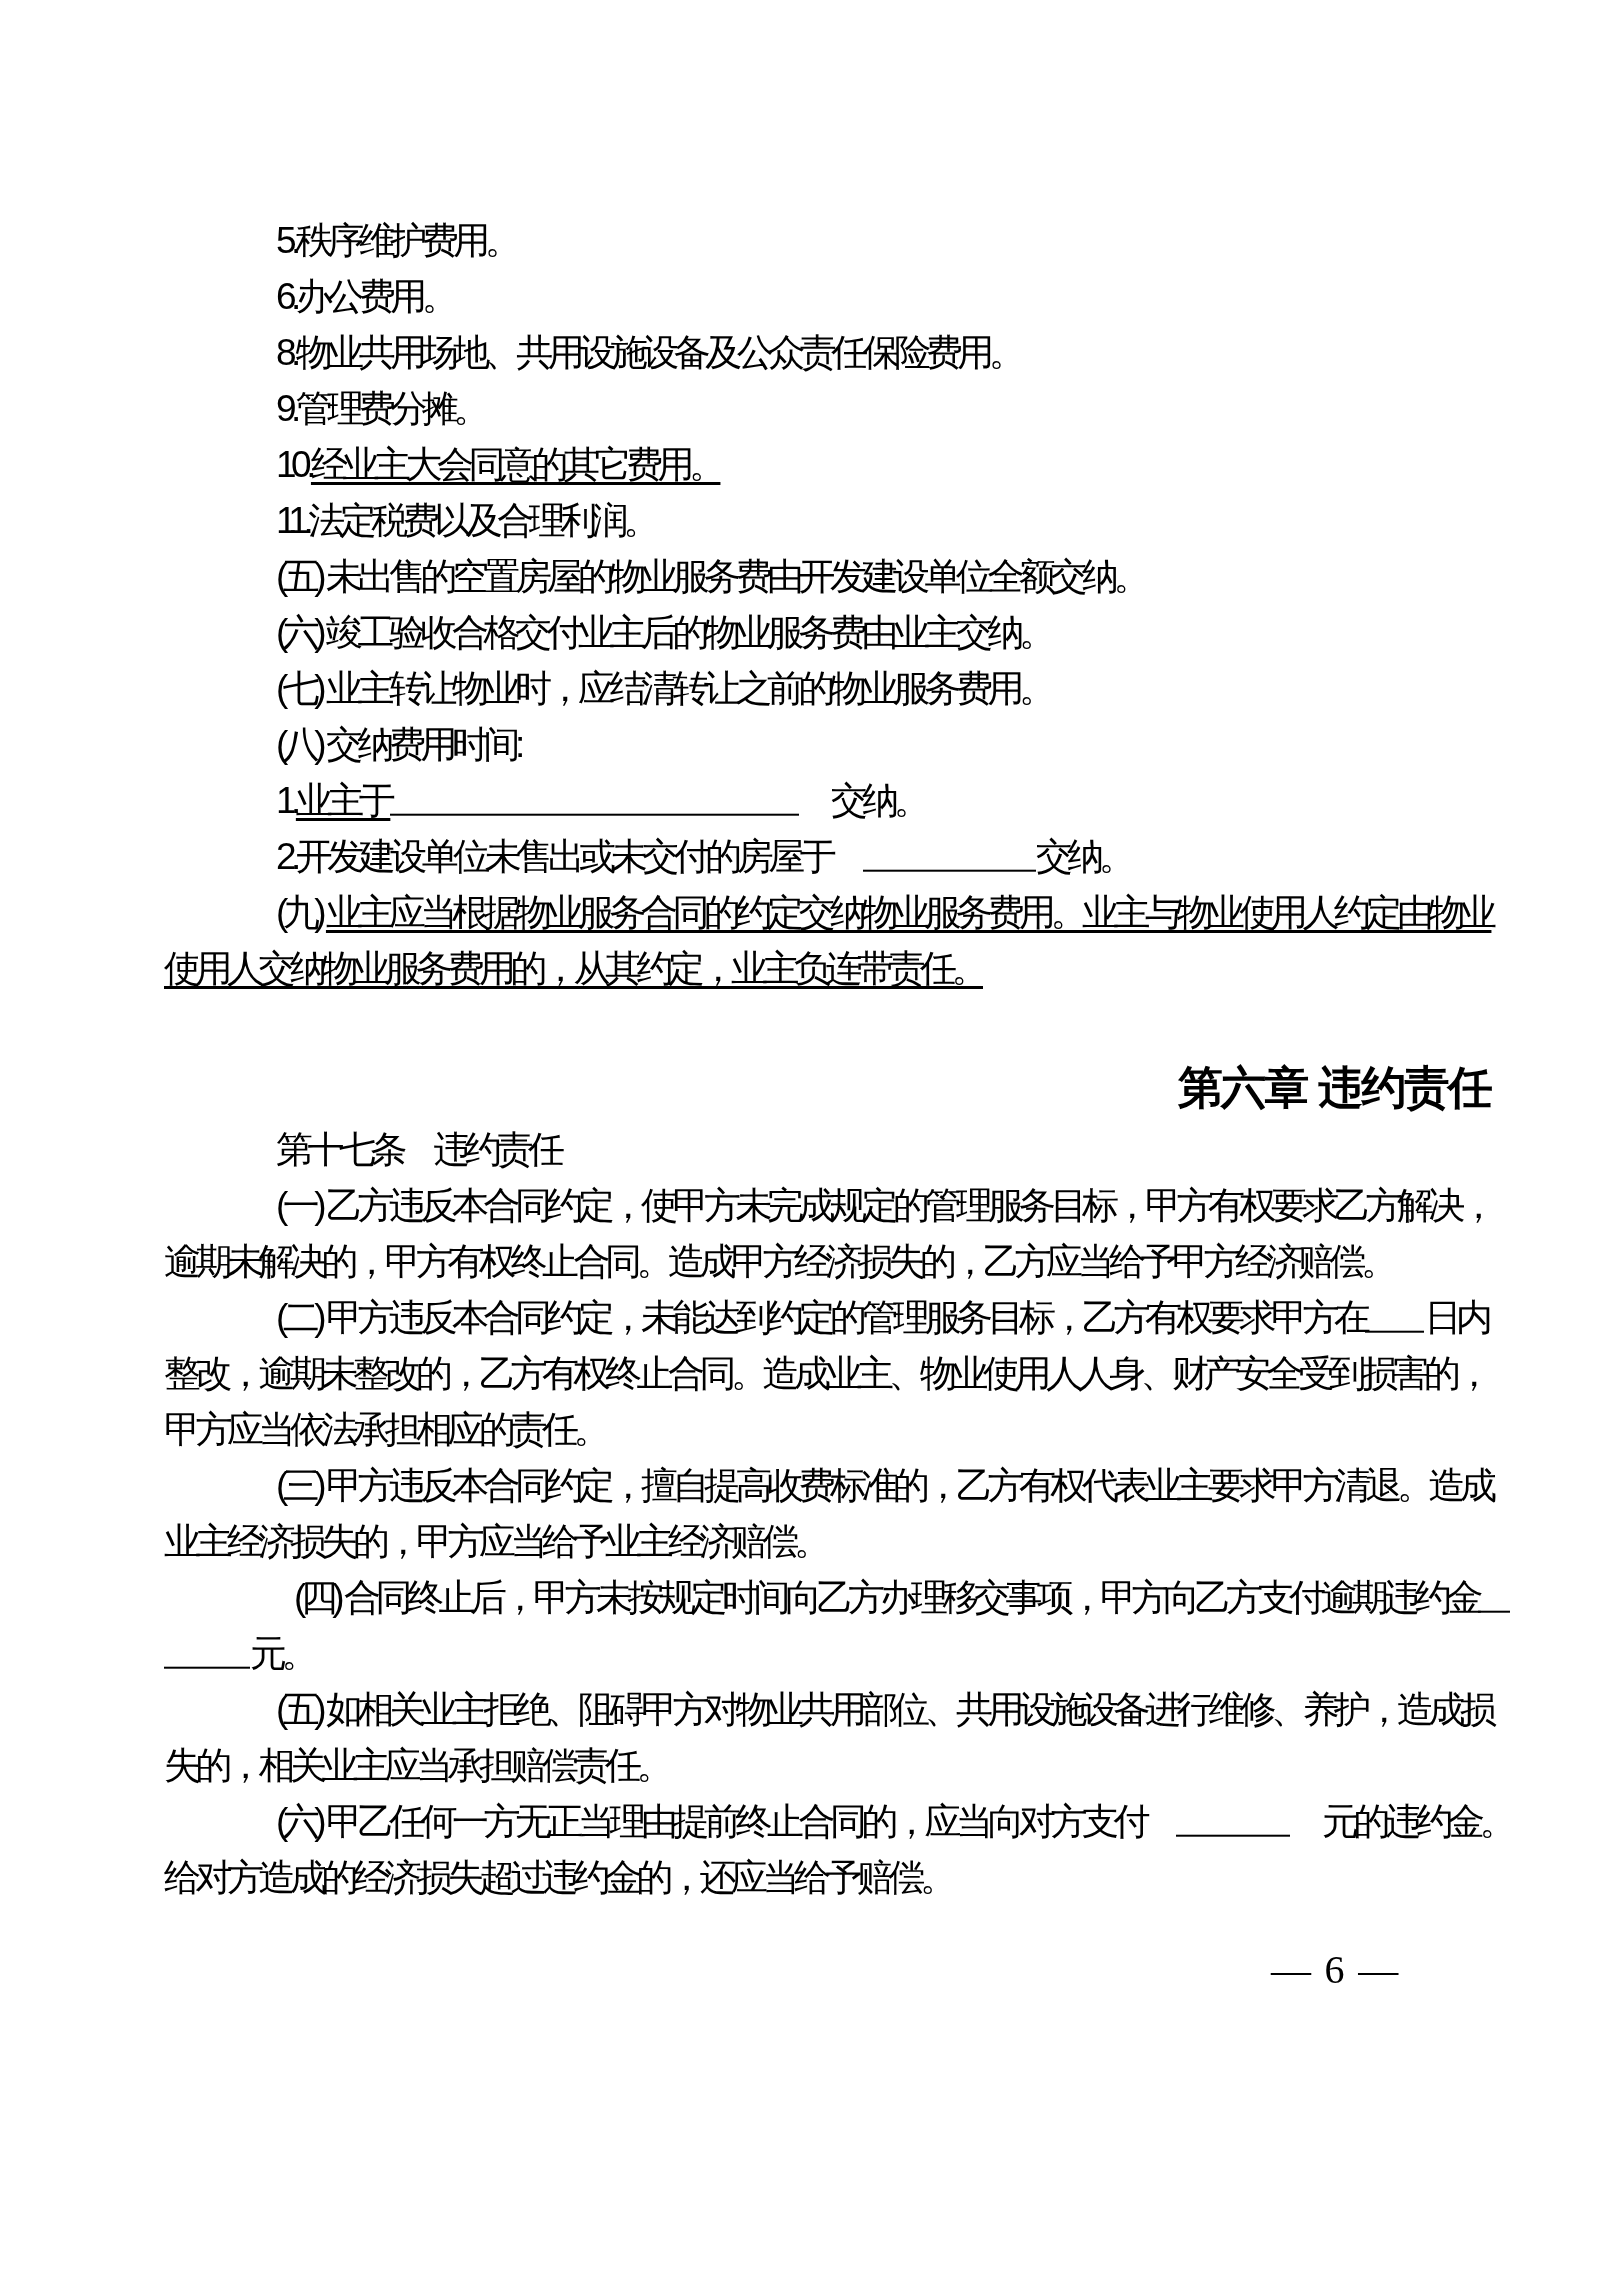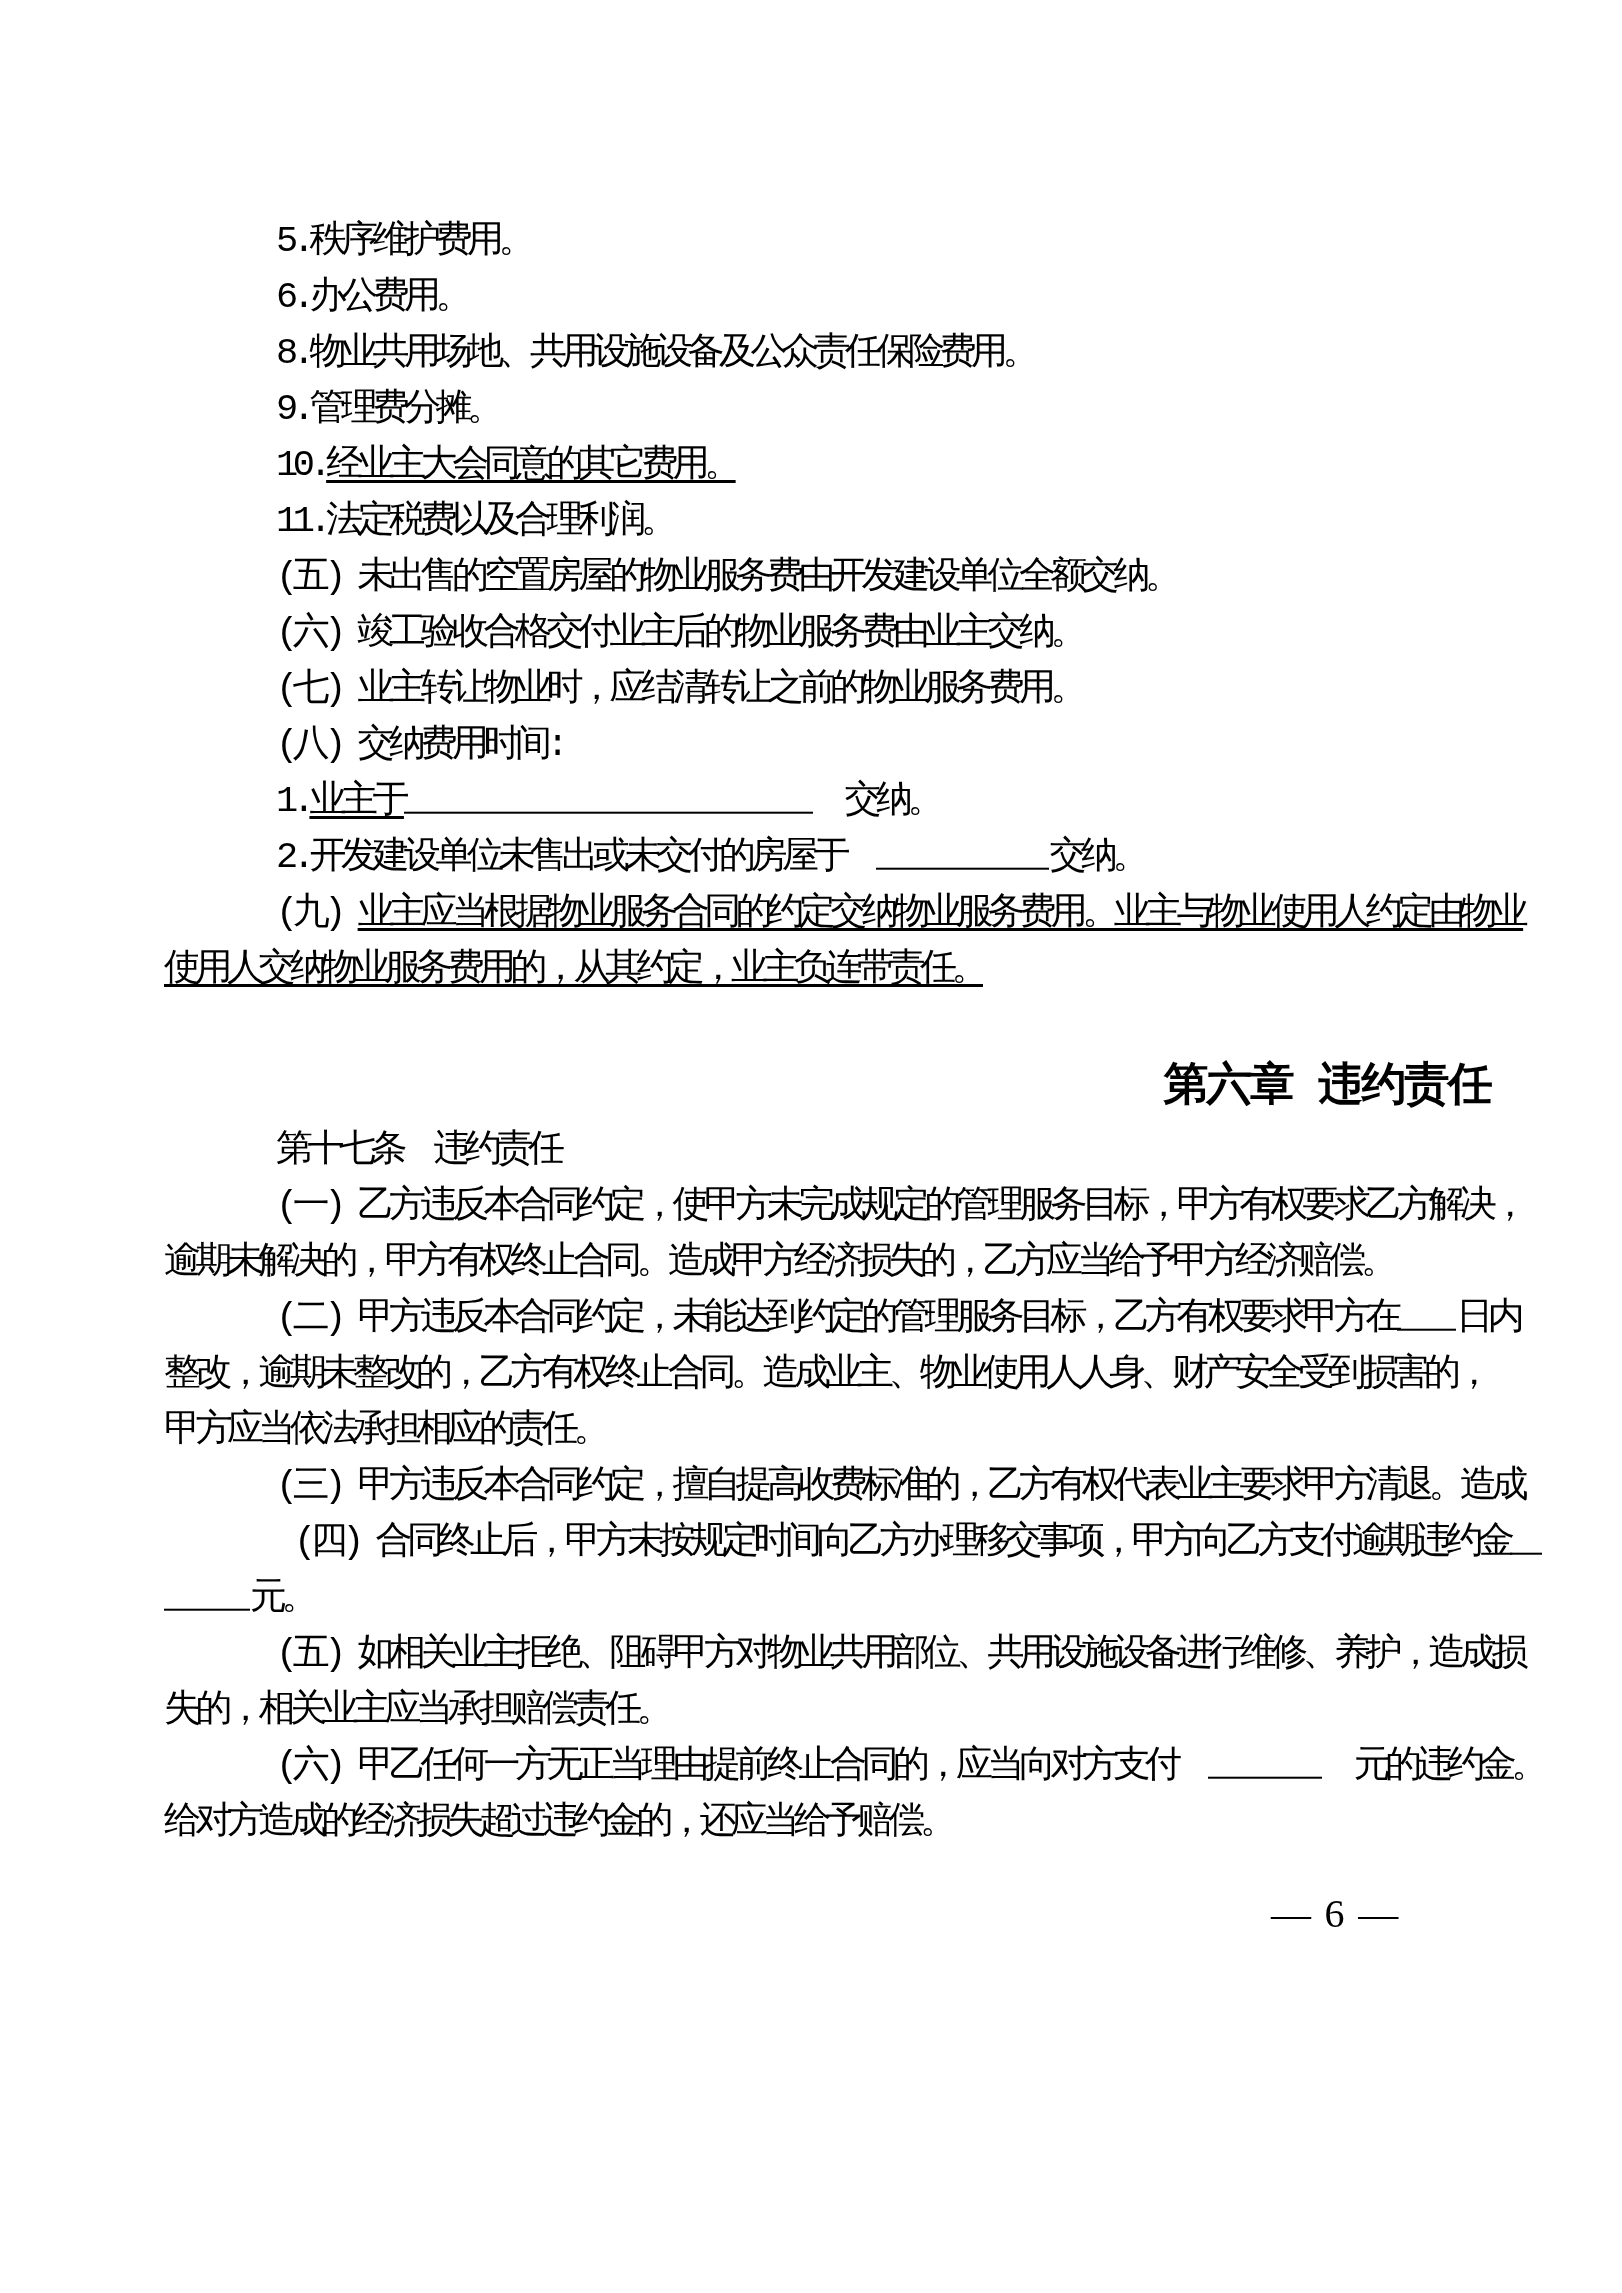--- a/index.html
+++ b/index.html
@@ -12,21 +12,20 @@
     overflow:hidden;
     box-sizing:border-box;
     padding:213px 132px 0 164px;
   }
   .line{
     white-space:nowrap;
     font-size:37px;
     line-height:56px;
     letter-spacing:-5.5px;
     height:56px;
-    font-family:Liberation Mono, monospace;
   }
   .ind-first{text-indent:112px;}
   .ind-deep{text-indent:130px;text-align:center;}
   .ind-none{text-indent:0;}
   .u{
     text-decoration:underline;
     text-decoration-thickness:2.7px;
     text-underline-offset:4.5px;
     text-align:right;
   }
@@ -76,20 +75,21 @@
       <div class="line  ind-first"><span>(九) </span><span class="u">业主应当根据物业服务合同的约定交纳物业服务费用。业主与物业使用人约定由物业</span></div>
       <div class="line  ind-none"><span class="u">使用人交纳物业服务费用的，从其约定，业主负连带责任。</span></div>
       <div class="line chapter-heading ind-none"><span>第六章 违约责任</span></div>
       <div class="line  ind-first"><span>第十七条　违约责任</span></div>
       <div class="line  ind-first"><span>(一) 乙方违反本合同约定，使甲方未完成规定的管理服务目标，甲方有权要求乙方解决，</span></div>
       <div class="line  ind-none"><span>逾期未解决的，甲方有权终止合同。造成甲方经济损失的，乙方应当给予甲方经济赔偿。</span></div>
       <div class="line  ind-first"><span>(二) 甲方违反本合同约定，未能达到约定的管理服务目标，乙方有权要求甲方在</span><span class="blank" style="width: 59px;"></span><span>日内</span></div>
       <div class="line  ind-none"><span>整改，逾期未整改的，乙方有权终止合同。造成业主、物业使用人人身、财产安全受到损害的，</span></div>
       <div class="line  ind-none"><span>甲方应当依法承担相应的责任。</span></div>
       <div class="line  ind-first"><span>(三) 甲方违反本合同约定，擅自提高收费标准的，乙方有权代表业主要求甲方清退。造成</span></div>
+      <div class="line  ind-none"><span>业主经济损失的，甲方应当给予业主经济赔偿。</span></div>
       <div class="line  ind-deep"><span>(四) 合同终止后，甲方未按规定时间向乙方办理移交事项，甲方向乙方支付逾期违约金</span><span class="blank" style="width: 32px;"></span></div>
       <div class="line  ind-none"><span class="blank" style="width: 86px;"></span><span>元。</span></div>
       <div class="line  ind-first"><span>(五) 如相关业主拒绝、阻碍甲方对物业共用部位、共用设施设备进行维修、养护，造成损</span></div>
       <div class="line  ind-none"><span>失的，相关业主应当承担赔偿责任。</span></div>
       <div class="line  ind-first"><span>(六) 甲乙任何一方无正当理由提前终止合同的，应当向对方支付　</span><span class="blank" style="width: 114px;"></span><span>　元的违约金。</span></div>
       <div class="line  ind-none"><span>给对方造成的经济损失超过违约金的，还应当给予赔偿。</span></div>
     </div>
   <div class="page-number">— 6 —</div>
 </div>
 

